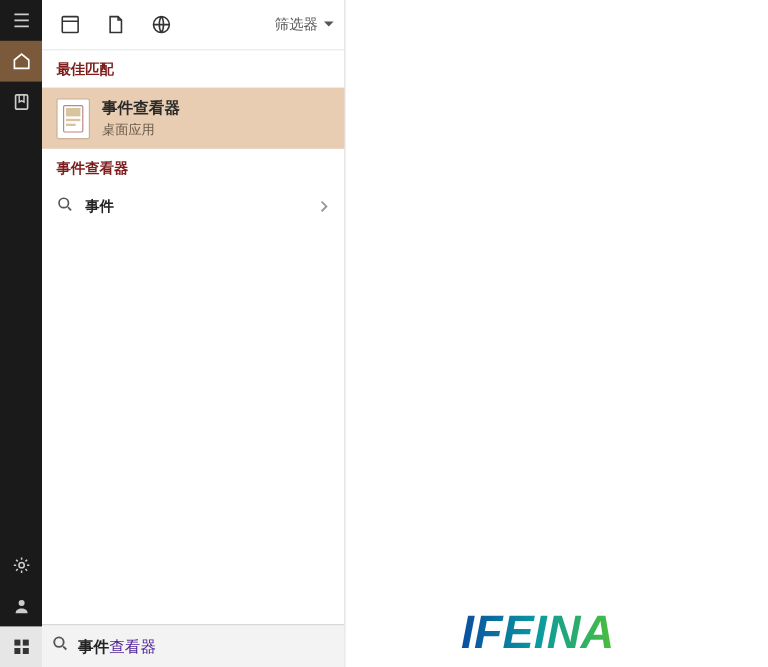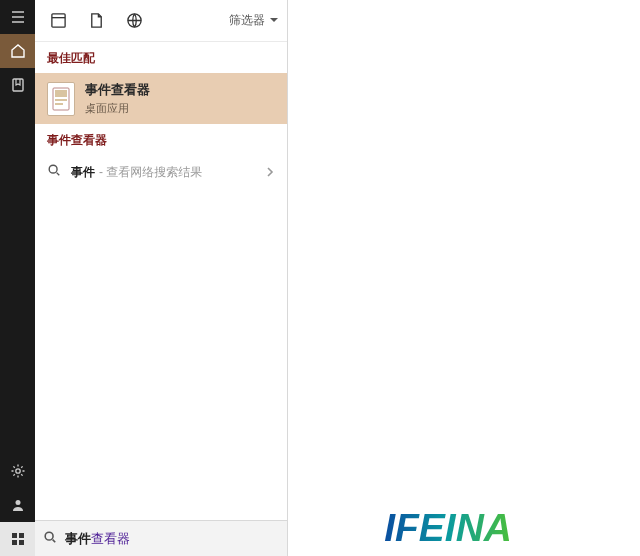--- a/index.html
+++ b/index.html
@@ -154,21 +154,20 @@
 
     <div class="sugg-row">
       <span class="mag">
         <svg viewBox="0 0 16 16">
             <circle cx="7" cy="7" r="4.5"></circle>
             <path d="M11 11l3 3"></path>
           </svg>
       </span>
       <span class="sugg-text">
         <span class="sugg-bold">事件</span>
-        <span class="sugg-dim"> - 查看网络搜索结果</span>
       </span>
       <span class="sugg-spacer"></span>
       <span class="arrow">
         <svg viewBox="0 0 10 10">
             <path d="M3 1l4 4-4 4"></path>
           </svg>
       </span>
     </div>
 
     <div class="panel-spacer"></div>

